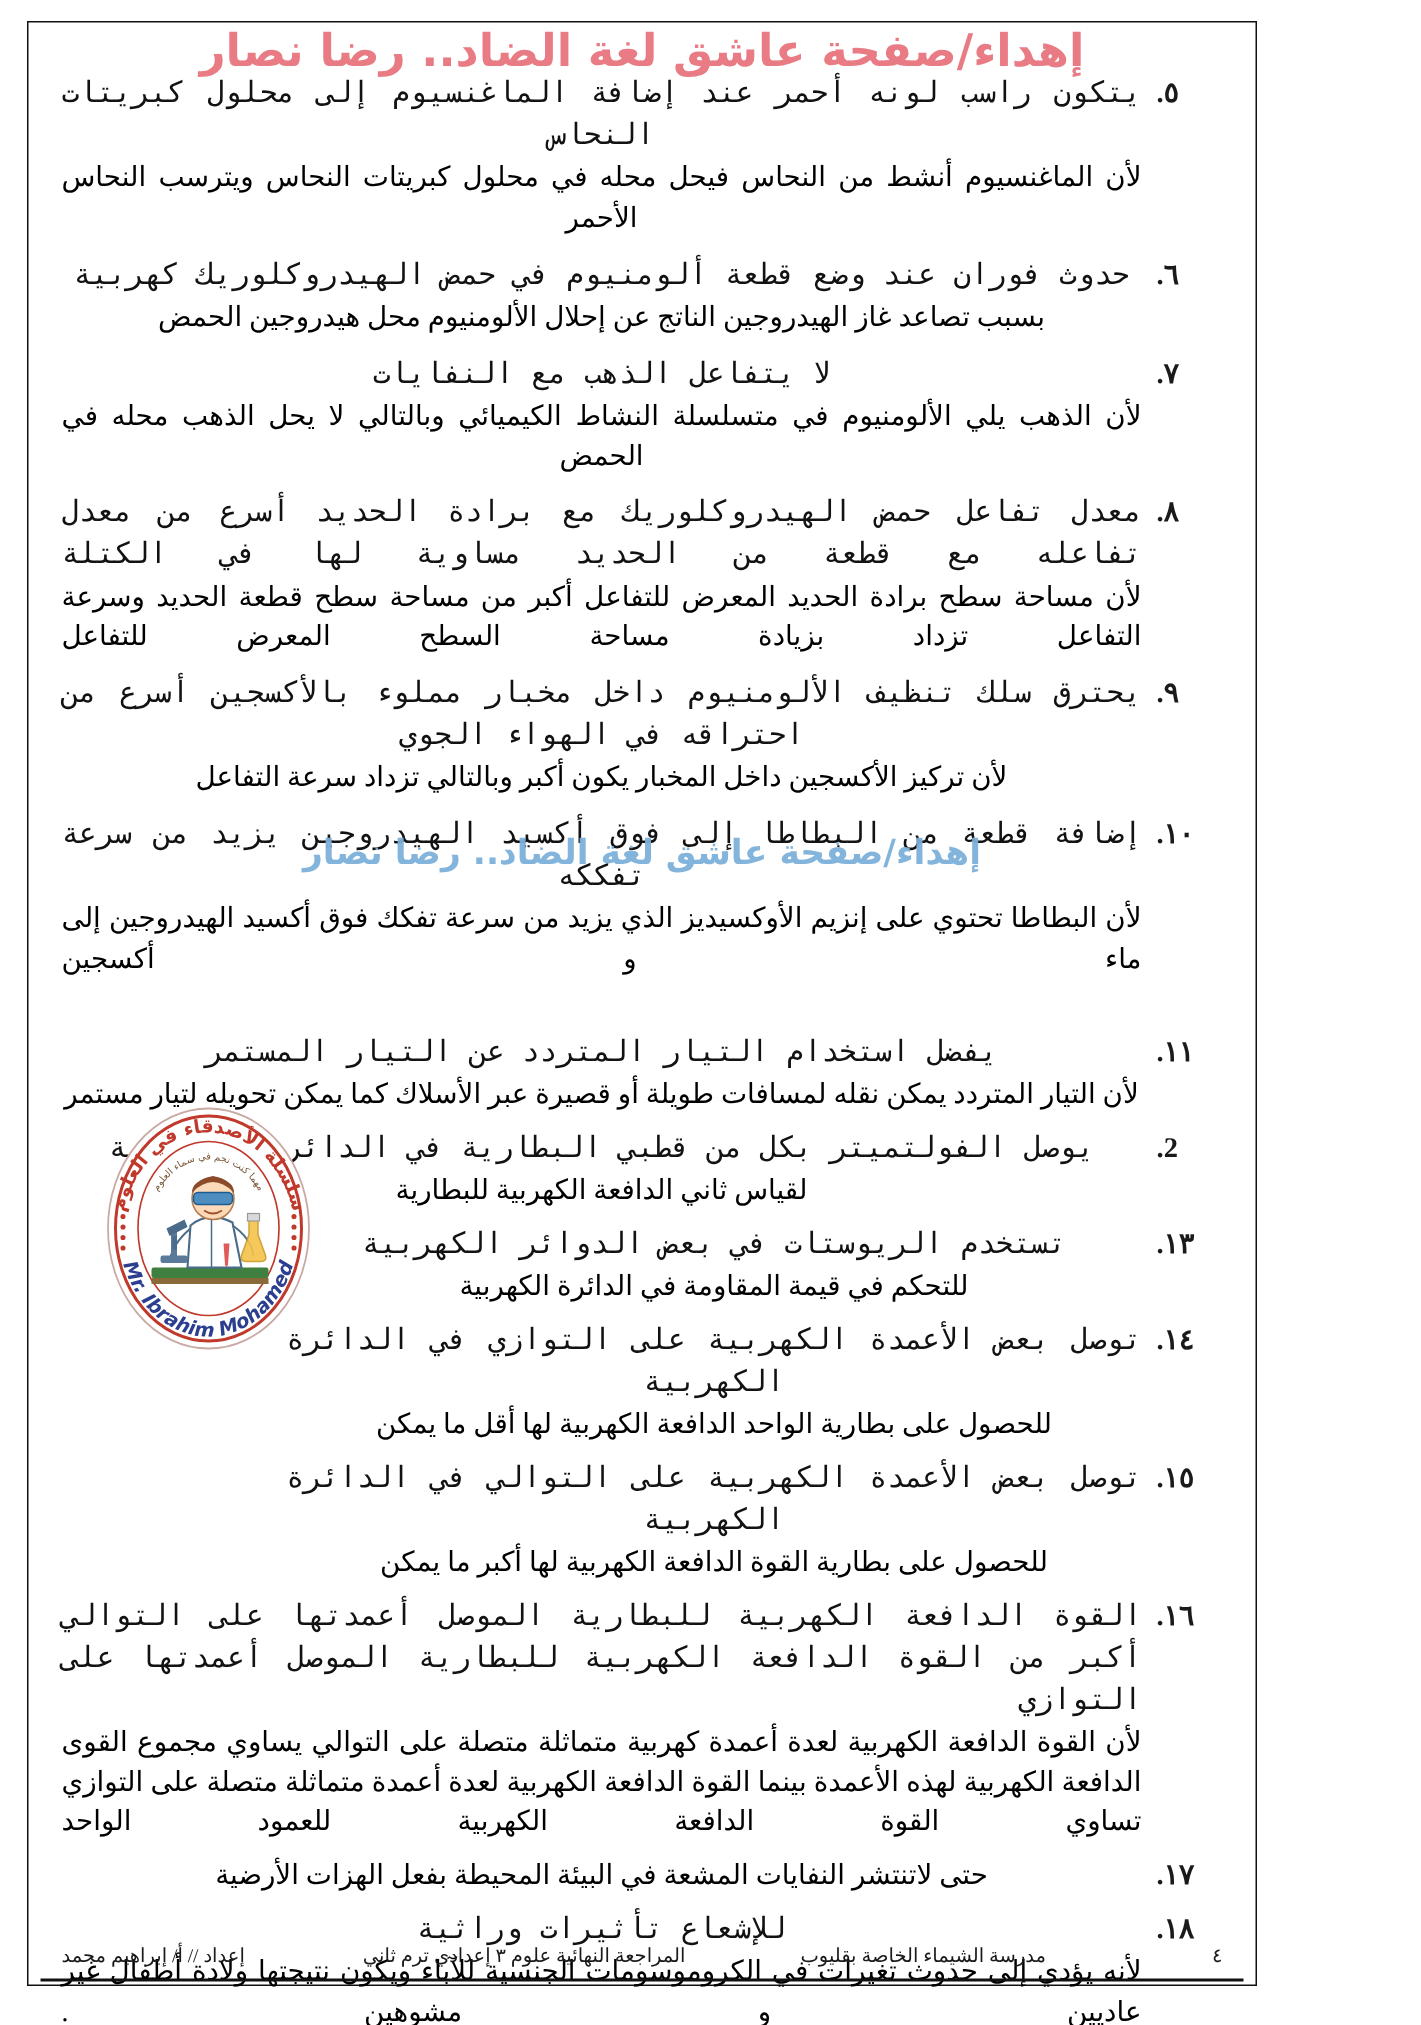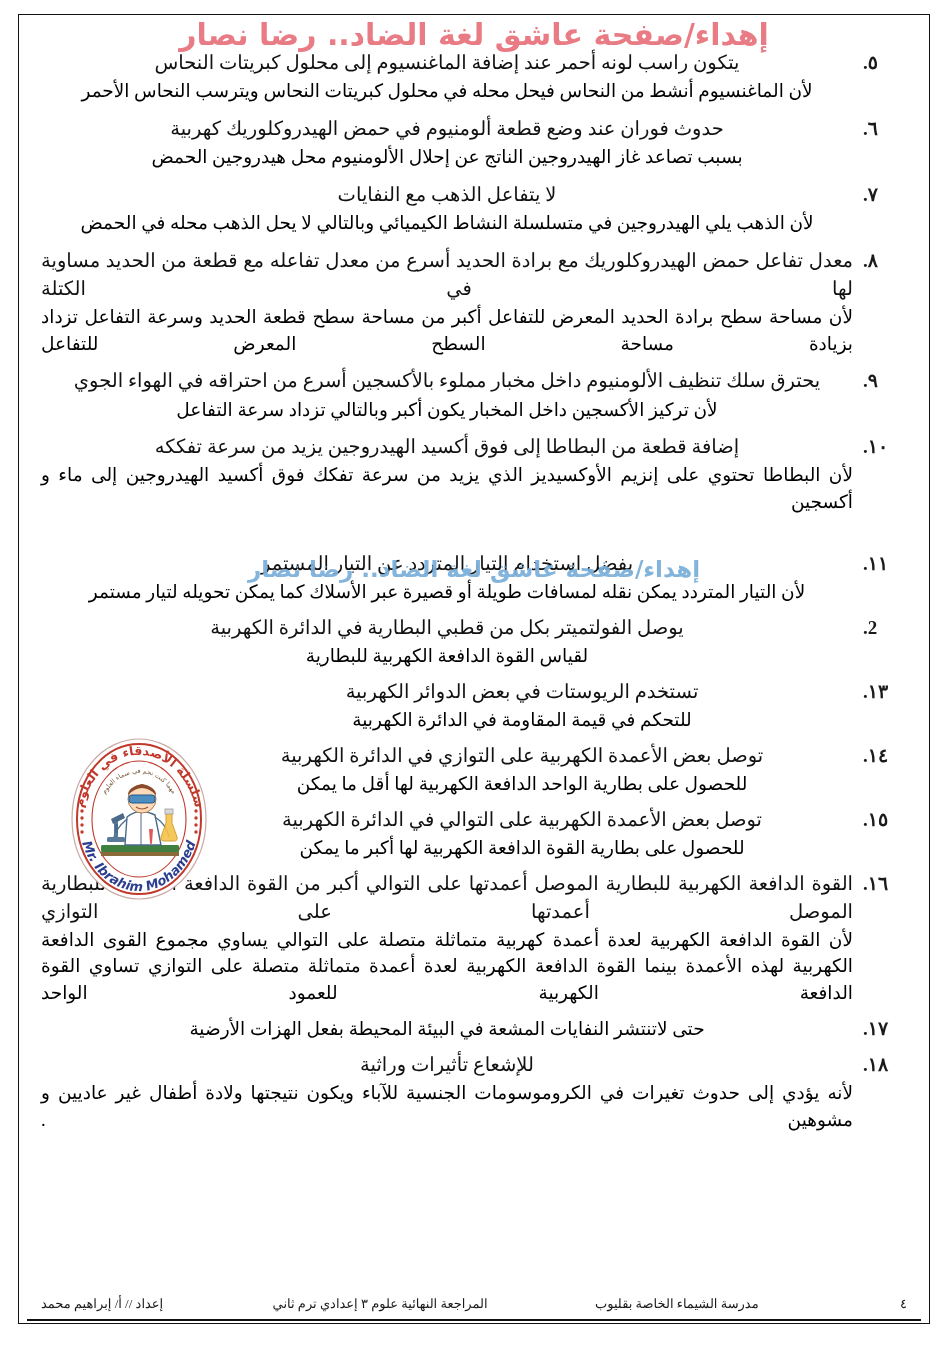--- a/index.html
+++ b/index.html
@@ -14,21 +14,21 @@
     position: relative;
     font-family: "Liberation Serif", "DejaVu Serif", serif;
     overflow: hidden;
   }
 
   
   .page {
     position: absolute;
     left: 18px;
     top: 14px;
-    width: 912px;
+    width: 820px;
     height: 1310px;
     border: 1.6px solid #111111;
     box-sizing: border-box;
     background: #ffffff;
   }
   .page-inner {
     position: absolute;
     inset: 0;
     padding: 6px 22px 0 22px;
     box-sizing: border-box;
@@ -110,21 +110,21 @@
     flex: 1 1 auto;
     min-width: 0;
   }
   .q {
     font-size: 19.5px;
     color: #121212;
     line-height: 1.44;
     text-align: justify;
     text-align-last: center;
     margin: 0;
-    font-family: Liberation Serif, serif;
+    font-family: Liberation Mono, monospace;
   }
   .a {
     font-size: 18.5px;
     color: #000000;
     line-height: 1.45;
     text-align: justify;
     text-align-last: center;
     margin: 1px 0 0 0;
     font-family: "Liberation Serif", "DejaVu Serif", serif;
   }
@@ -192,21 +192,21 @@
             <p class="a">بسبب تصاعد غاز الهيدروجين الناتج عن إحلال الألومنيوم محل هيدروجين الحمض</p>
           </div>
         </div>
       </li>
 
       <li class="item" style="margin-top:10px;">
         <div class="row">
           <span class="num">٧.</span>
           <div class="body">
             <p class="q">لا يتفاعل الذهب مع النفايات</p>
-            <p class="a">لأن الذهب يلي الهيدروجين في متسلسلة النشاط الكيميائي وبالتالي لا يحل الذهب محله في الحمض</p>
+            <p class="a">لأن الذهب يلي الألومنيوم في متسلسلة النشاط الكيميائي وبالتالي لا يحل الذهب محله في الحمض</p>
           </div>
         </div>
       </li>
 
       <li class="item" style="margin-top:10px;">
         <div class="row">
           <span class="num">٨.</span>
           <div class="body">
             <p class="q wide">معدل تفاعل حمض الهيدروكلوريك مع برادة الحديد أسرع من معدل تفاعله مع قطعة من الحديد مساوية لها في الكتلة</p>
             <p class="a wide">لأن مساحة سطح برادة الحديد المعرض للتفاعل أكبر من مساحة سطح قطعة الحديد وسرعة التفاعل تزداد بزيادة مساحة السطح المعرض للتفاعل</p>
@@ -242,21 +242,21 @@
             <p class="a">لأن التيار المتردد يمكن نقله لمسافات طويلة أو قصيرة عبر الأسلاك كما يمكن تحويله لتيار مستمر</p>
           </div>
         </div>
       </li>
 
       <li class="item" style="margin-top:8px;">
         <div class="row">
           <span class="num">2.</span>
           <div class="body">
             <p class="q">يوصل الفولتميتر بكل من قطبي البطارية في الدائرة الكهربية</p>
-            <p class="a">لقياس القوة الدافعة الكهربية للبطارية</p>
+            <p class="a">لقياس ثاني الدافعة الكهربية للبطارية</p>
           </div>
         </div>
       </li>
 
       <li class="item beside-seal" style="margin-top:8px;">
         <div class="row">
           <span class="num">١٣.</span>
           <div class="body">
             <p class="q">تستخدم الريوستات في بعض الدوائر الكهربية</p>
             <p class="a">للتحكم في قيمة المقاومة في الدائرة الكهربية</p>

